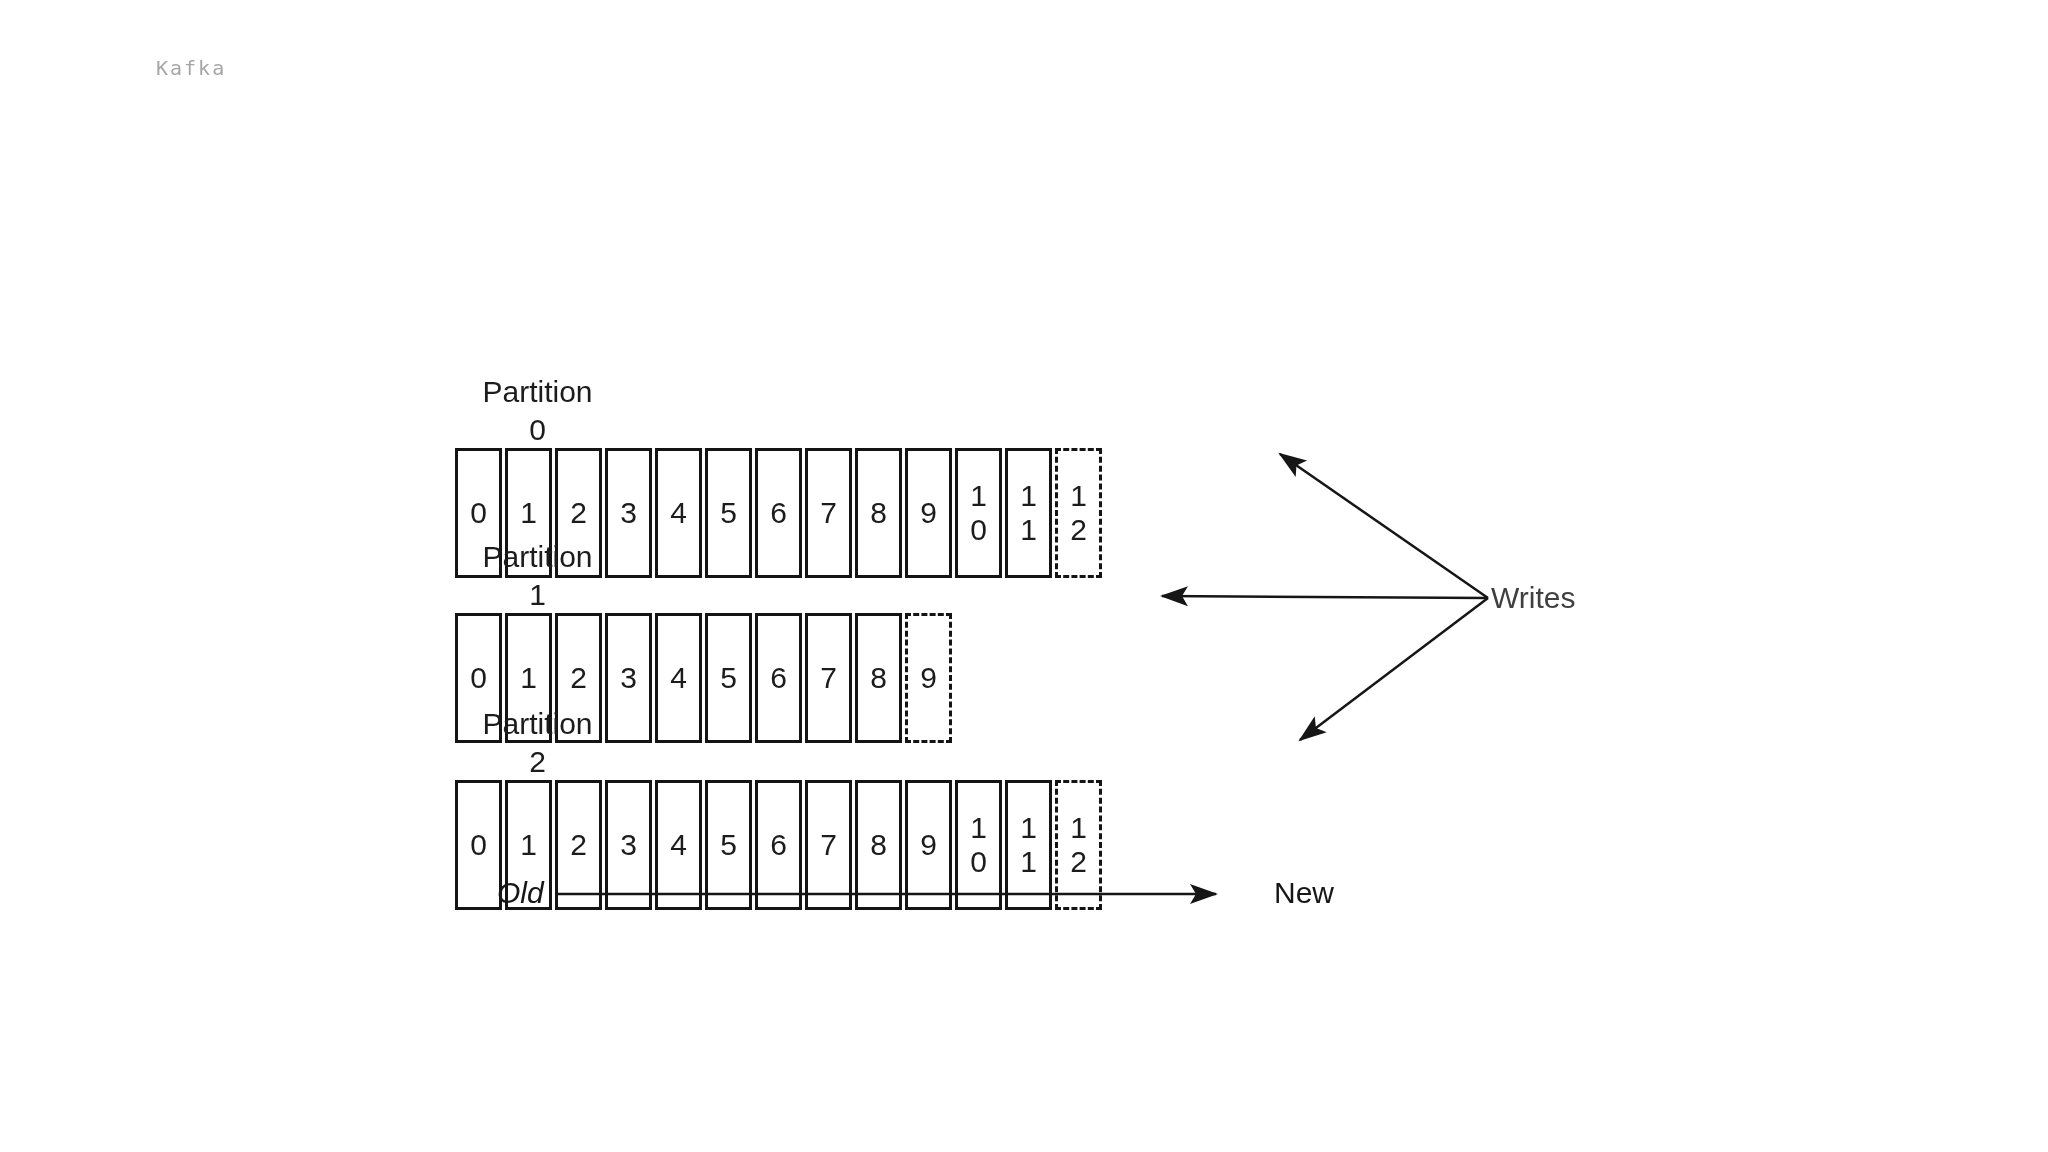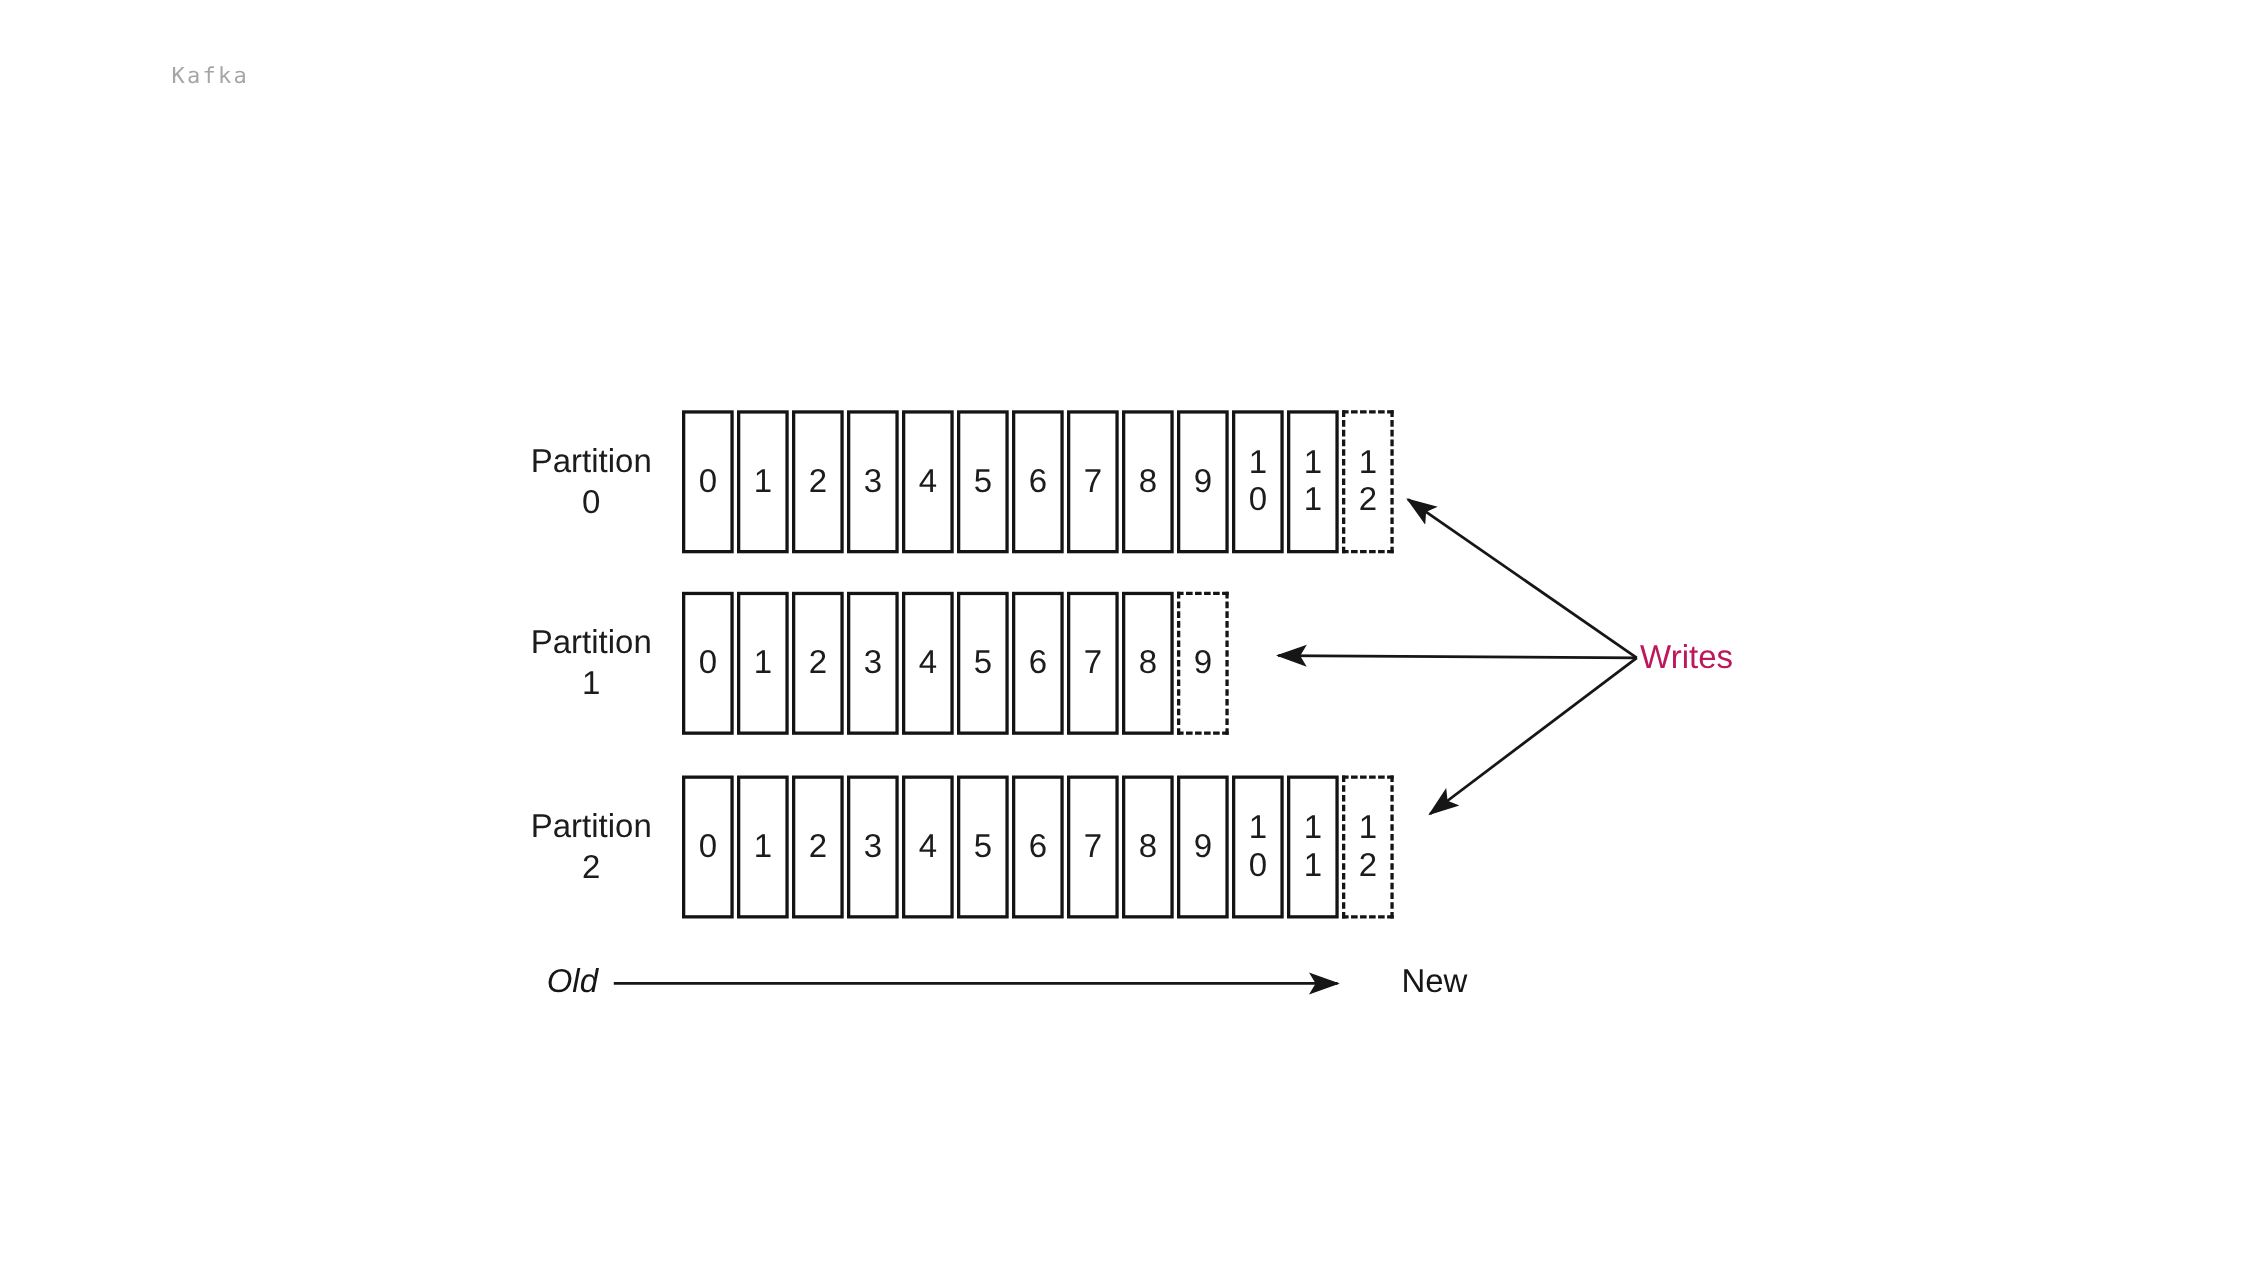--- a/index.html
+++ b/index.html
@@ -43,20 +43,21 @@
     letter-spacing:0px;
   }
 
   
   .partition-row{
     position:absolute;
     left:455px;
     height:130px;
     display:flex;
     align-items:stretch;
+    flex-direction:column;
   }
   .partition-label{
     width:165px;
     display:flex;
     align-items:center;
     justify-content:center;
     text-align:center;
     font-size:30px;
     line-height:1.25;
     white-space:pre-line;
@@ -92,21 +93,21 @@
     width:2048px;
     height:1152px;
     pointer-events:none;
   }
 
   .writes{
     position:absolute;
     left:1491px;
     top:581px;
     font-size:30px;
-    color:#be185d;
+    color:#404040;
   }
 
   .axis-label{
     position:absolute;
     top:876px;
     font-size:30px;
     color:#161616;
   }
   .axis-label.old{ left:497px;font-style:italic; }
   .axis-label.new{ left:1274px; }

